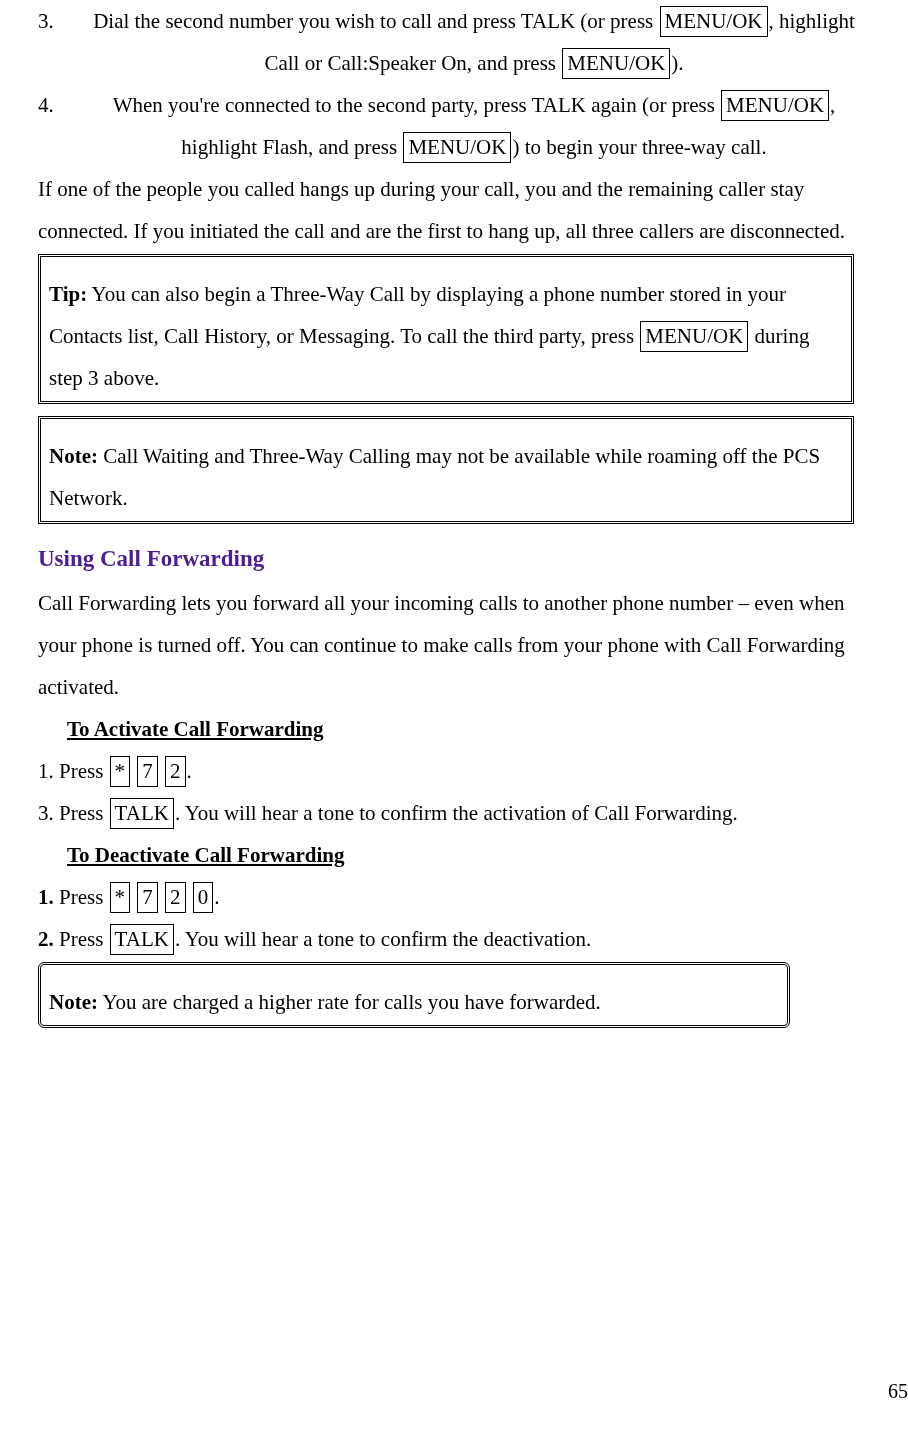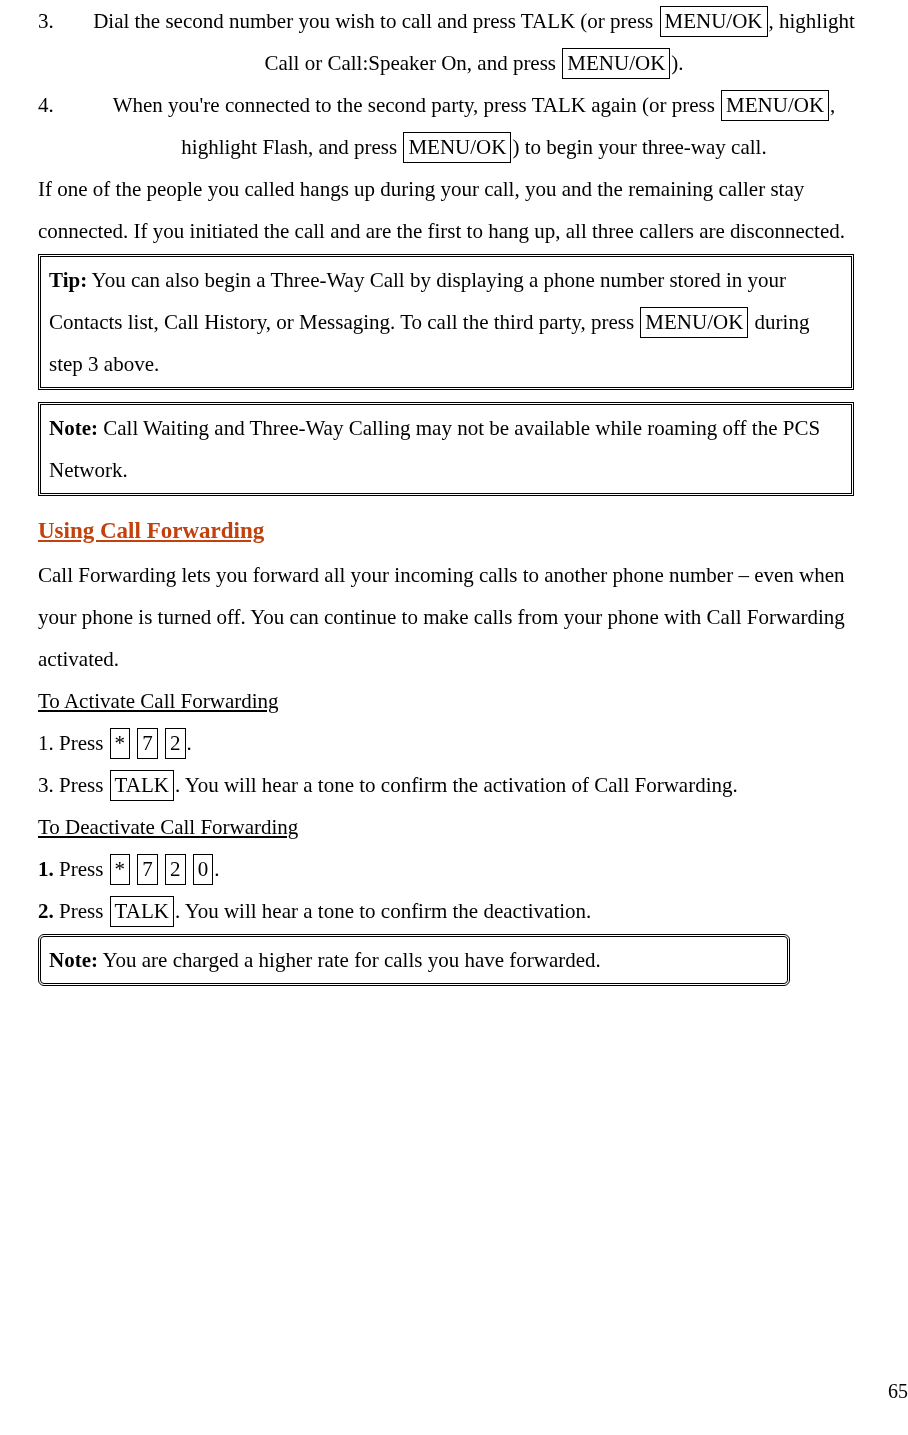--- a/index.html
+++ b/index.html
@@ -32,33 +32,33 @@
   }
   .key {
     border: 1px solid #000;
     padding: 0 4px;
     margin: 0 1px;
     display: inline-block;
     line-height: 1.4;
   }
   .callout {
     border: 3px double #000;
-    padding: 2px 8px 2px 8px;
+    padding: 16px 8px 2px 8px;
     margin: 2px 16px 12px 0;
   }
   .heading {
-    color: #c2410c;
+    color: #4c1d95;
     font-weight: bold;
-    text-decoration: underline;
     font-size: 23px;
     margin-top: 8px;
   }
   .subhead {
-    font-weight: normal;
+    font-weight: bold;
     text-decoration: underline;
+    margin-left: 29px;
   }
   .page-num {
     position: absolute;
     bottom: 24px;
     left: 0;
     width: 100%;
     text-align: right;
     font-size: 20px;
   }
   .b { font-weight: bold; }

